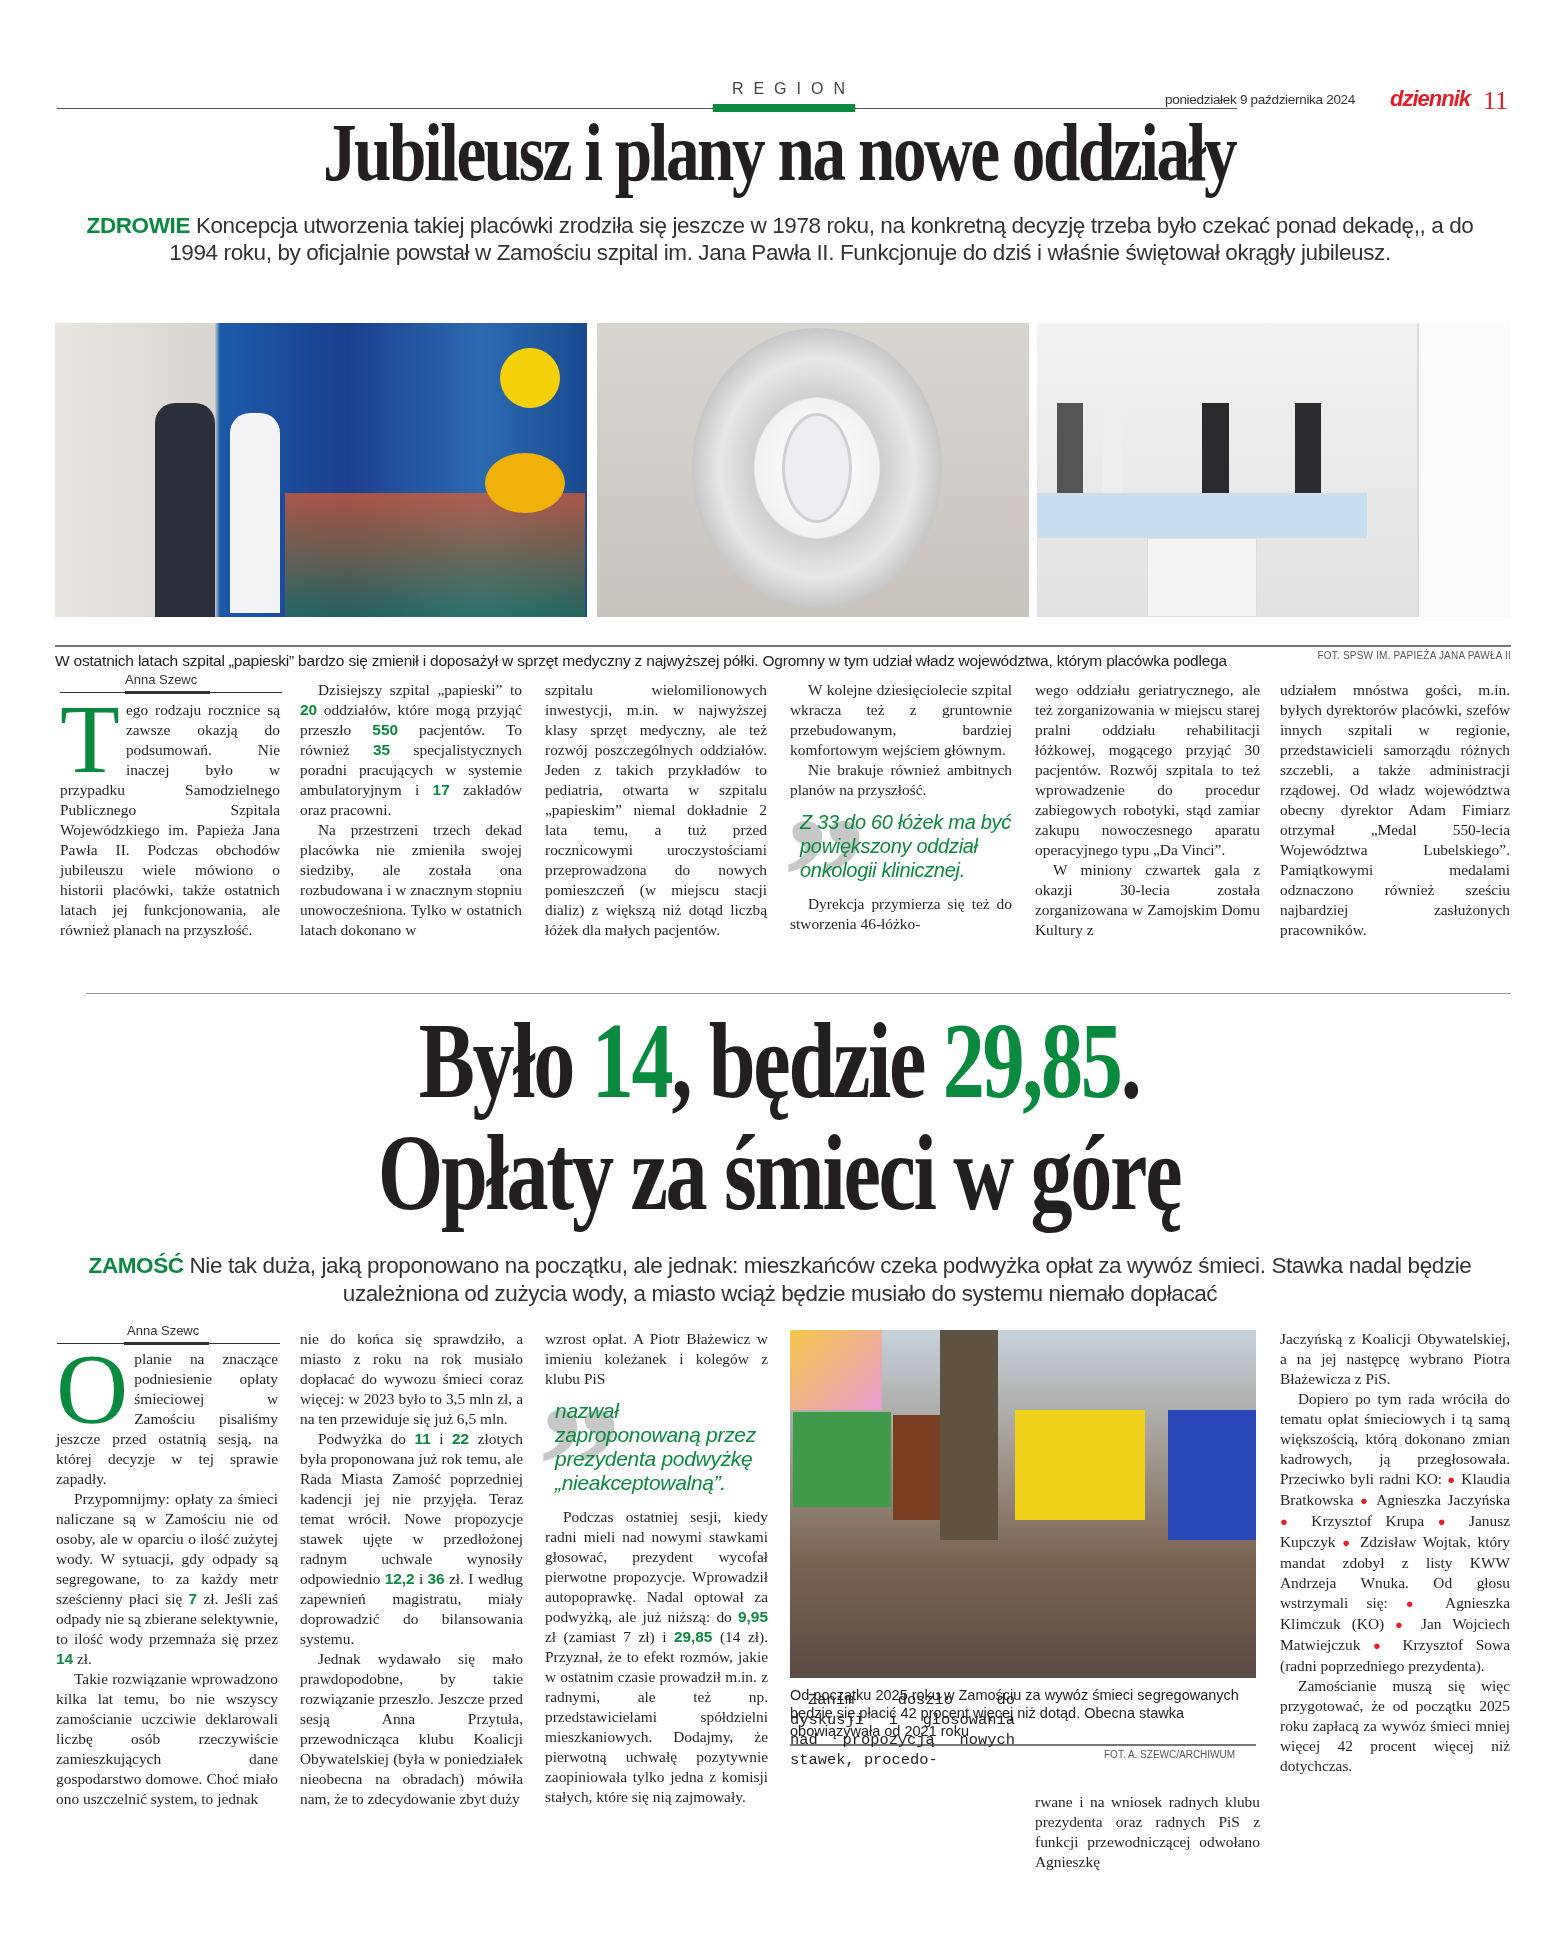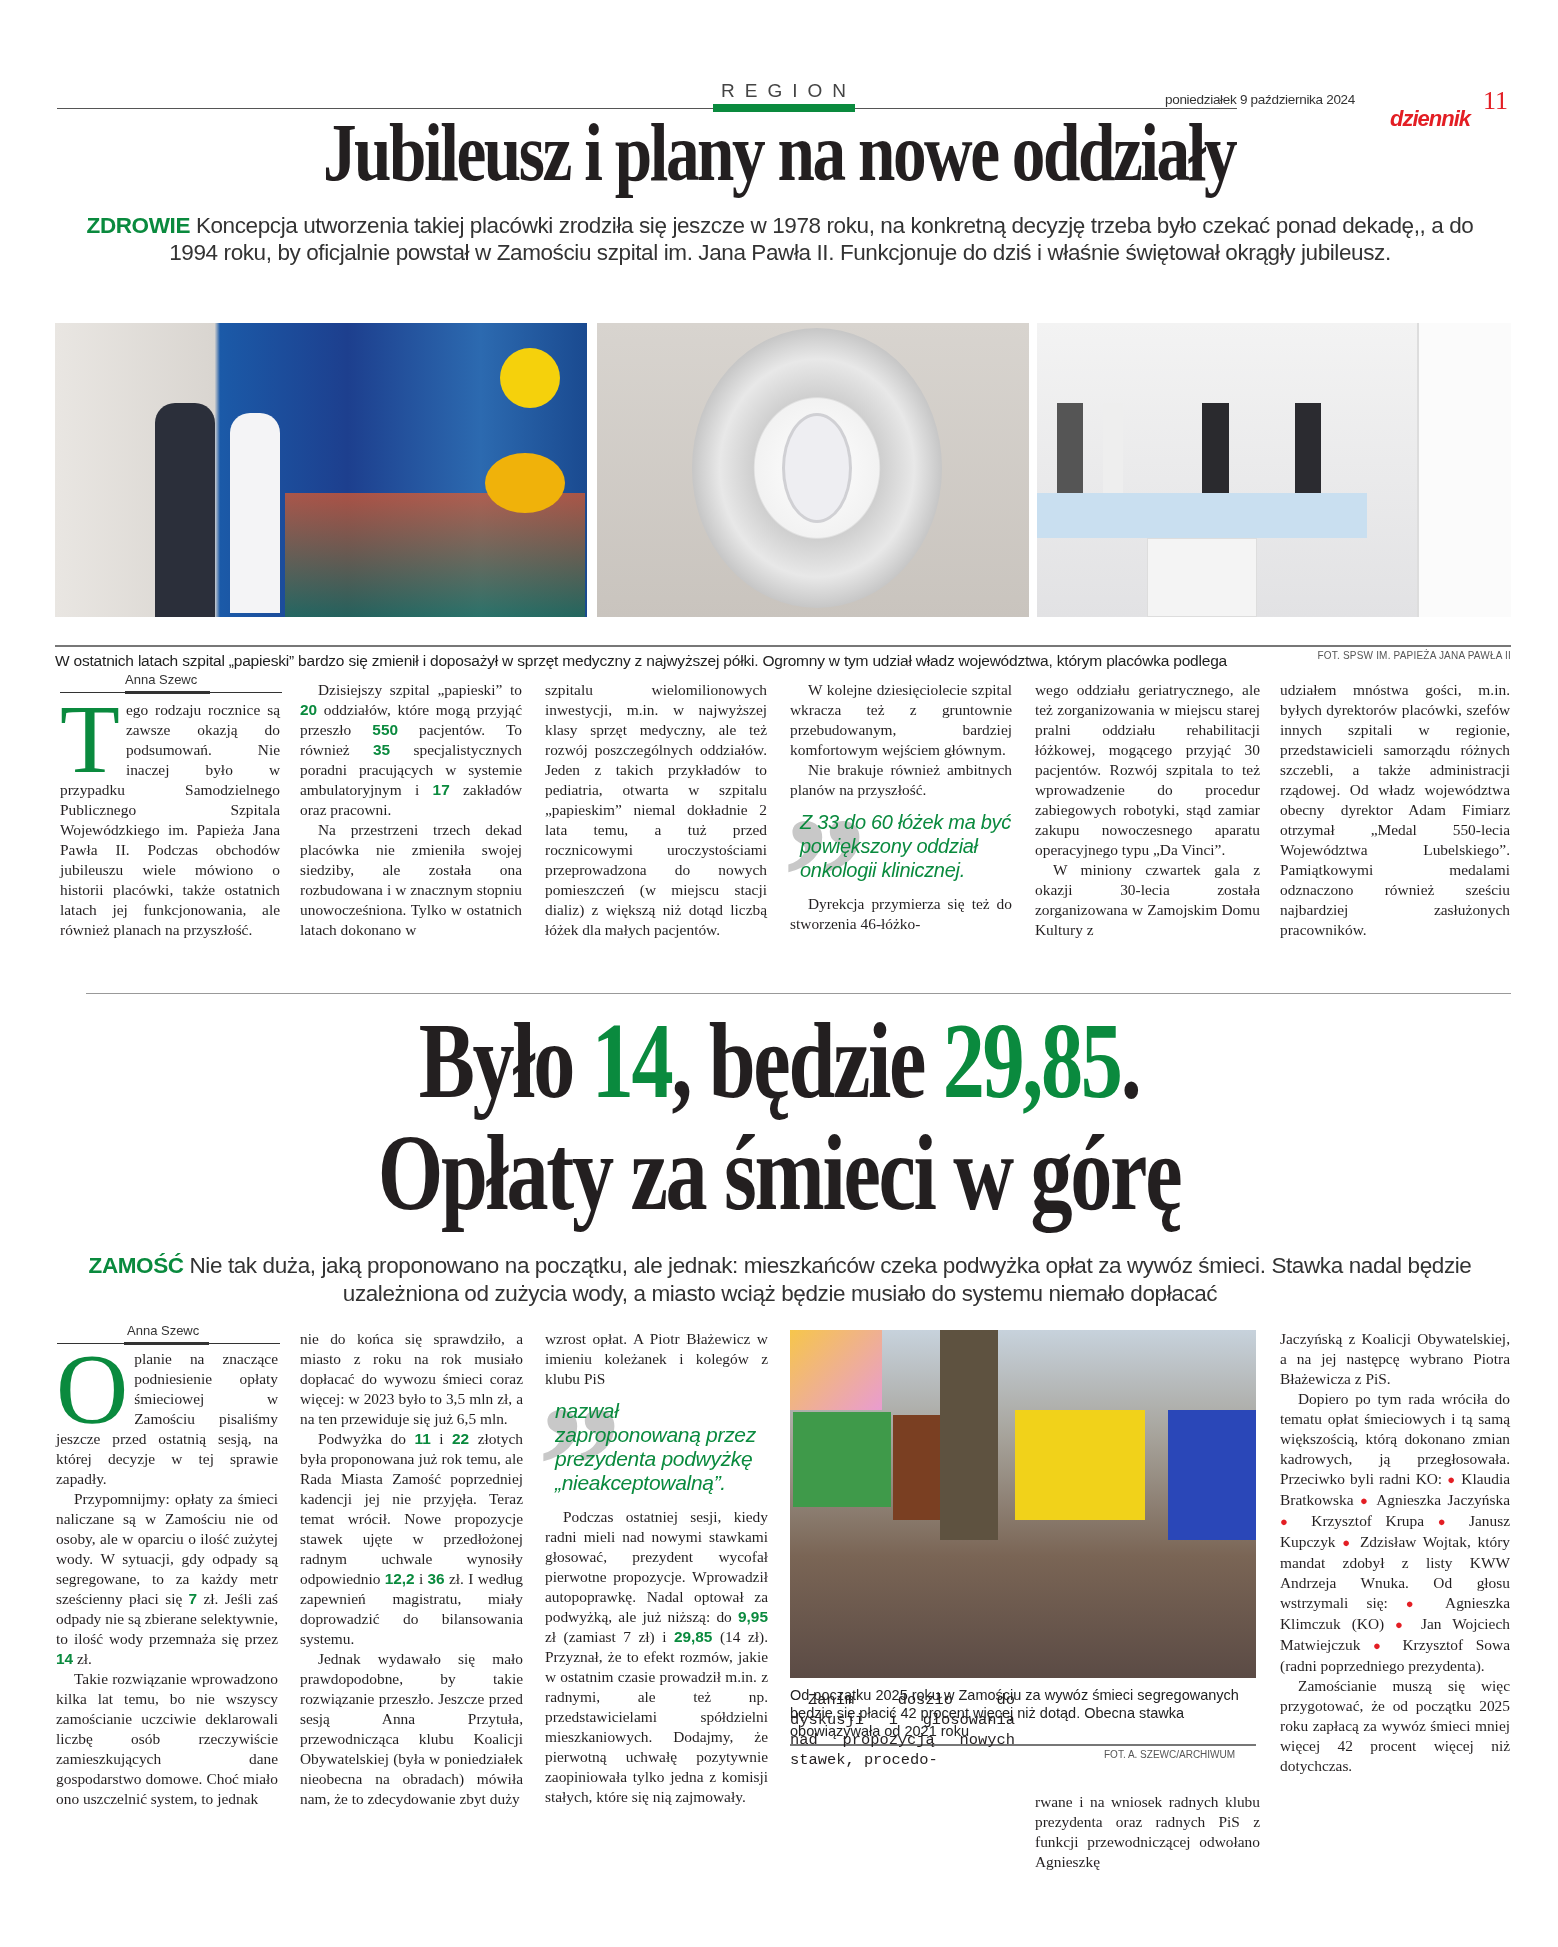--- a/index.html
+++ b/index.html
@@ -4,24 +4,24 @@
 <style>
   * { box-sizing: border-box; margin: 0; padding: 0; }
   html, body { width: 1558px; height: 1947px; background: #fff; overflow: hidden; }
   body { position: relative; font-family: "Liberation Serif", serif; color: #231f20; }
 
   .green { color: #0a8a3e; }
 
   
   #hdr-rule { position: absolute; left: 57px; top: 108px; width: 1180px; height: 1px; background: #555; }
   #section { position: absolute; left: 713px; top: 80px; width: 142px; text-align: right;
-    font-family: "Liberation Sans", sans-serif; font-size: 19px; letter-spacing: 10px; color: #444; padding-left: 8px; }
+    font-family: "Liberation Sans", sans-serif; font-size: 16px; letter-spacing: 10px; color: #444; padding-left: 8px; }
   #section-bar { position: absolute; left: 713px; top: 104px; width: 142px; height: 8px; background: #0a8a3e; }
   #date { position: absolute; left: 1165px; top: 92px; font-family: "Liberation Sans", sans-serif; font-size: 13.5px; color: #333; letter-spacing: -0.3px; }
-  #logo { position: absolute; left: 1390px; top: 86px; font-family: "Liberation Sans", sans-serif; font-weight: bold; font-size: 22px; color: #e31e24; letter-spacing: -1px; font-style: italic; margin-top: 20px; }
+  #logo { position: absolute; left: 1390px; top: 86px; font-family: "Liberation Sans", sans-serif; font-weight: bold; font-size: 22px; color: #e31e24; letter-spacing: -1px; font-style: italic; }
   #pagenum { position: absolute; left: 1483px; top: 86px; font-family: "Liberation Serif", serif; font-size: 26px; color: #e31e24; }
 
   
   #title1 { position: absolute; left: 0; top: 108px; width: 1558px; text-align: center; font-size: 82px; font-weight: bold; letter-spacing: -3px; transform: scaleX(0.82); transform-origin: center; line-height: 1.1; }
   #lead1 { position: absolute; left: 80px; top: 212px; width: 1400px; text-align: center; font-family: "Liberation Sans", sans-serif; font-size: 22.5px; line-height: 27px; color: #333; letter-spacing: -0.4px; }
   .kicker { color: #0a8a3e; font-weight: bold; }
 
   .photo { position: absolute; overflow: hidden; }
   #p1 { left: 55px; top: 323px; width: 532px; height: 294px;
     background: linear-gradient(90deg, #e9e6e2 0%, #d9d5d0 30%, #1b5aa8 31%, #1d3f8e 55%, #2c6ab0 80%, #1a4a90 100%); }

